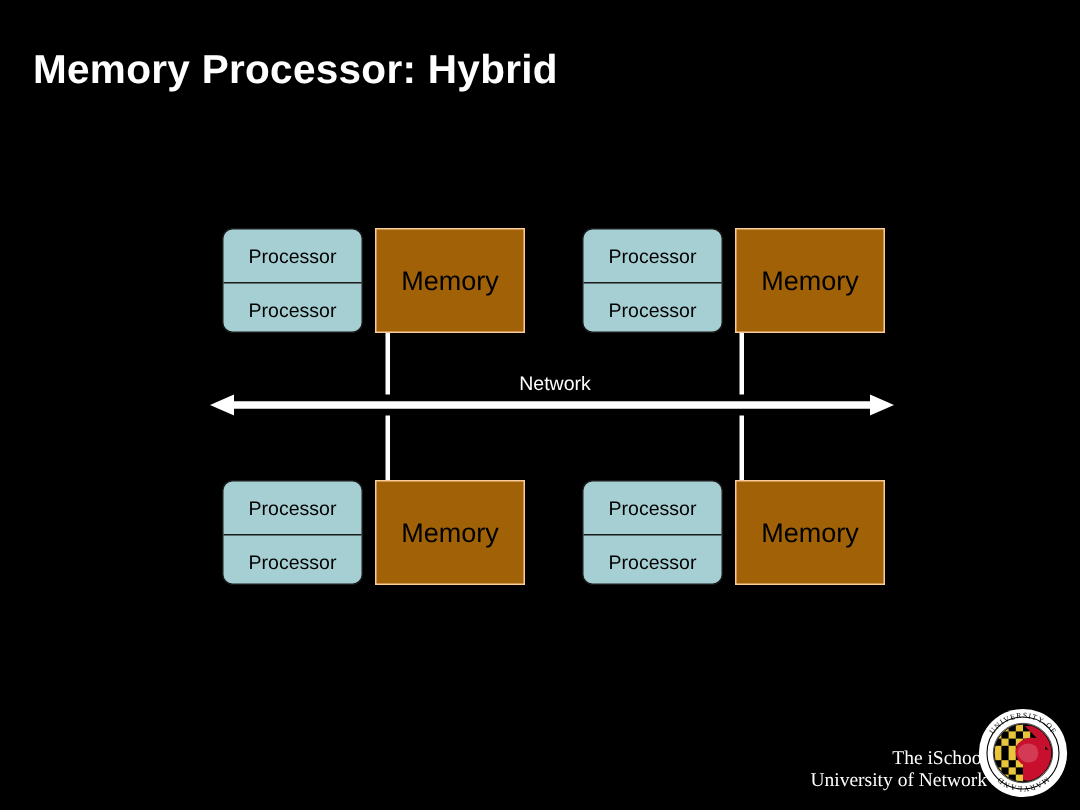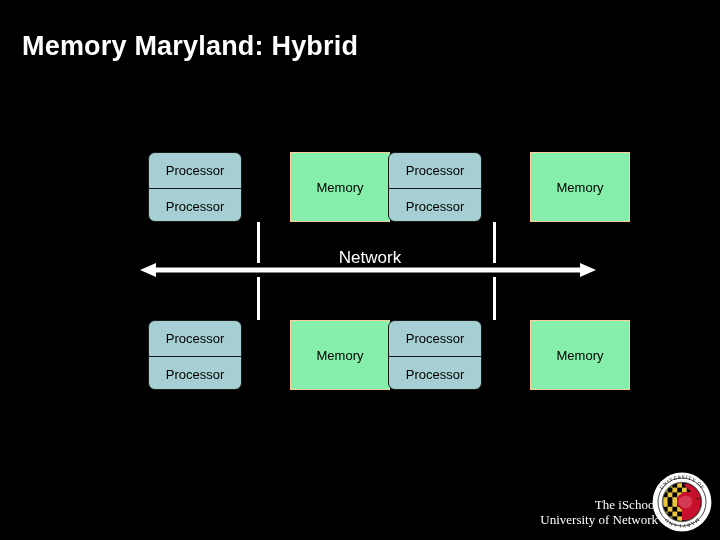--- a/index.html
+++ b/index.html
@@ -70,50 +70,49 @@
     white-space: nowrap;
   }
   .proc-cell.top { top: 0; }
   .proc-cell.bottom { top: 35px; border-top: 1px solid #1a1a1a; }
 
   .mem-box {
     position: absolute;
     top: 0;
     width: 100px;
     height: 70px;
-    background: #86efac;
+    background: #a16207;
     border: 1px solid #fccb9a;
     box-sizing: border-box;
     display: flex;
     align-items: center;
     justify-content: center;
     color: #000000;
     font-family: "Liberation Sans", sans-serif;
-    font-size: 13px;
-    white-space: nowrap;
-    margin-left: 40px;
+    font-size: 18px;
+    white-space: nowrap;
   }
 
   
   #network-bus {
     position: absolute;
     left: 140px;
     top: 262px;
     width: 456px;
     height: 16px;
   }
   #network-label {
     position: absolute;
     left: 300px;
     top: 248px;
     width: 140px;
     text-align: center;
     color: #ffffff;
     font-family: "Liberation Sans", sans-serif;
-    font-size: 17px;
+    font-size: 13px;
     white-space: nowrap;
   }
   .vline {
     position: absolute;
     width: 3px;
     background: #ffffff;
   }
 
   
   #footer-text {
@@ -132,21 +131,21 @@
     position: absolute;
     left: 652px;
     top: 472px;
     width: 60px;
     height: 60px;
   }
 </style>
 </head>
 <body>
 
-<div id="slide-title">Memory Maryland: Hybrid</div>
+<div id="slide-title">Memory Processor: Hybrid</div>
 
 <div id="diagram">
 
   <div class="node-group" style="left:148px; top:152px; width:200px;">
     <div class="proc-stack">
       <div class="proc-cell top">Processor</div>
       <div class="proc-cell bottom">Processor</div>
     </div>
     <div class="mem-box" style="left:102px;">Memory</div>
   </div>

